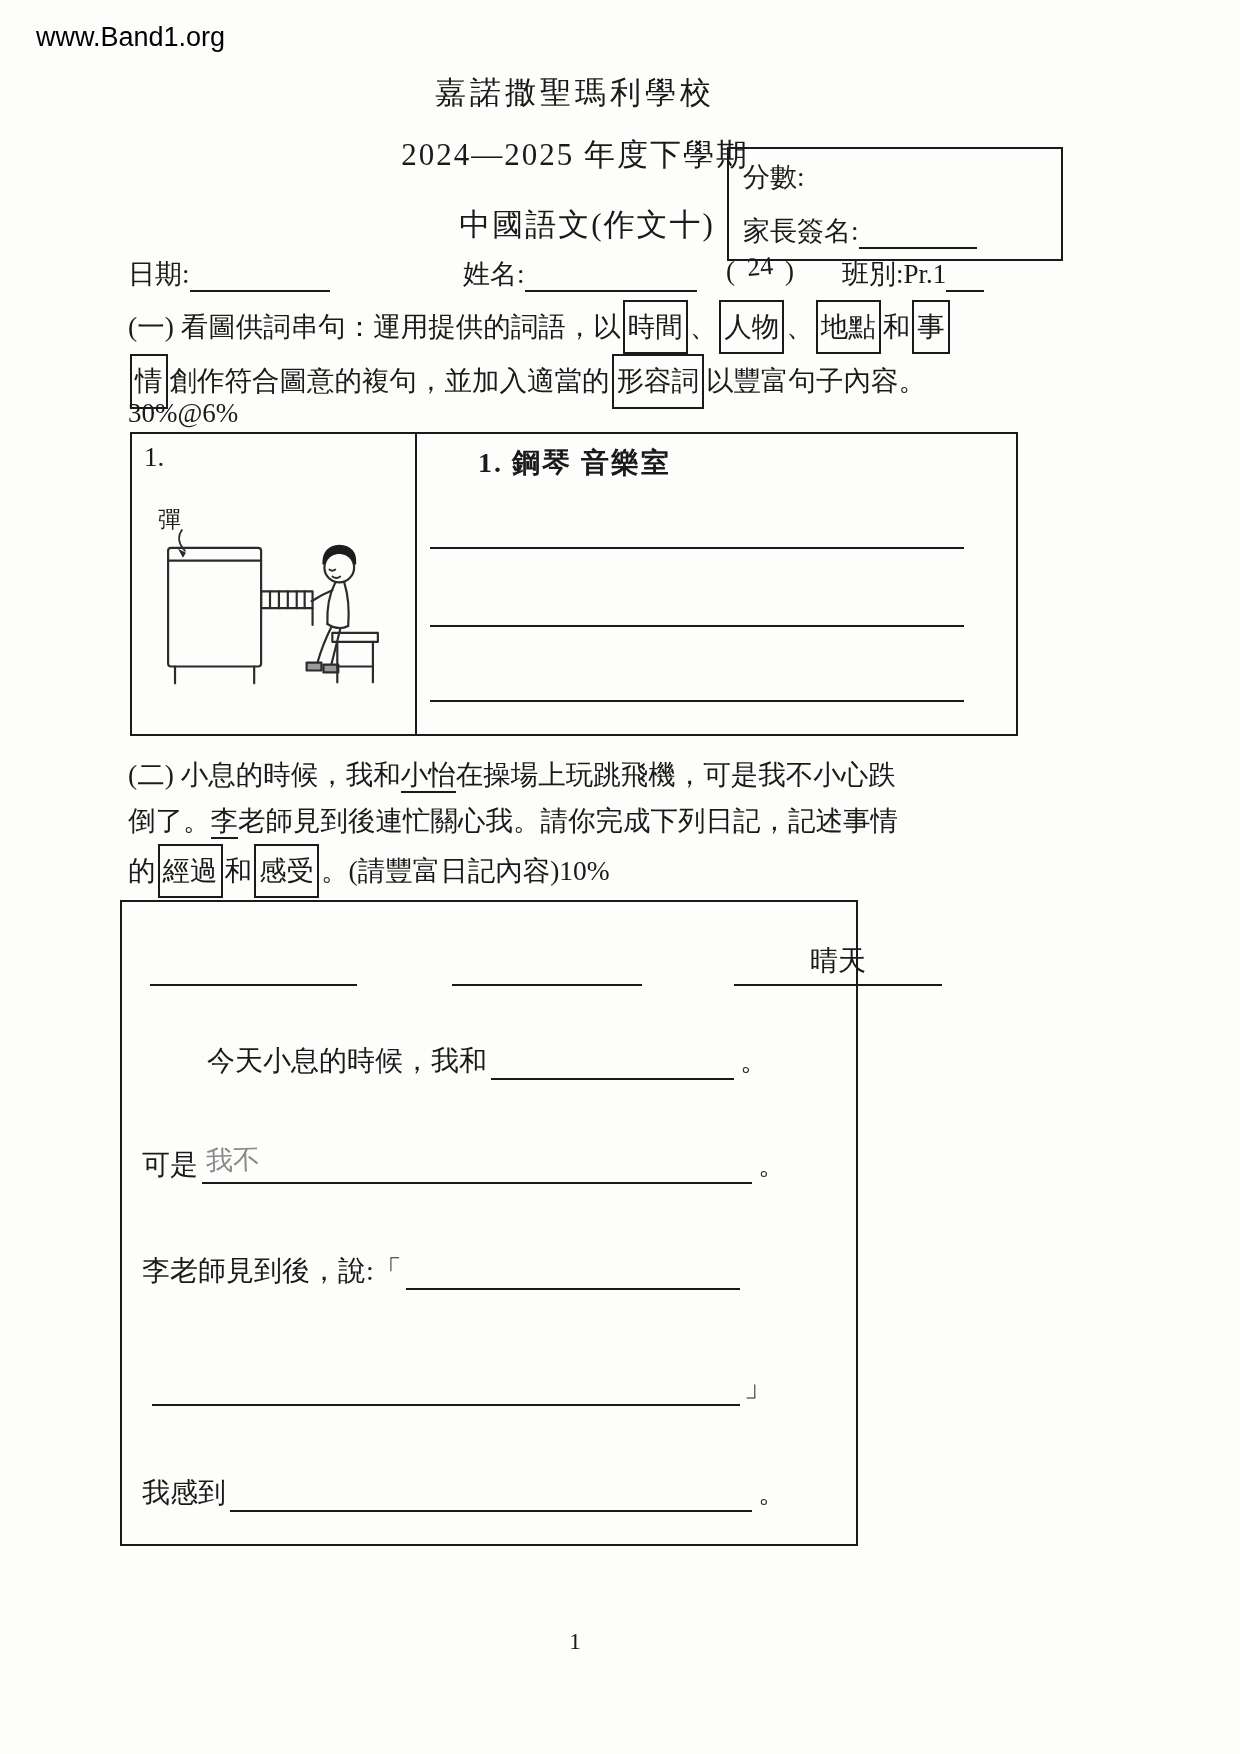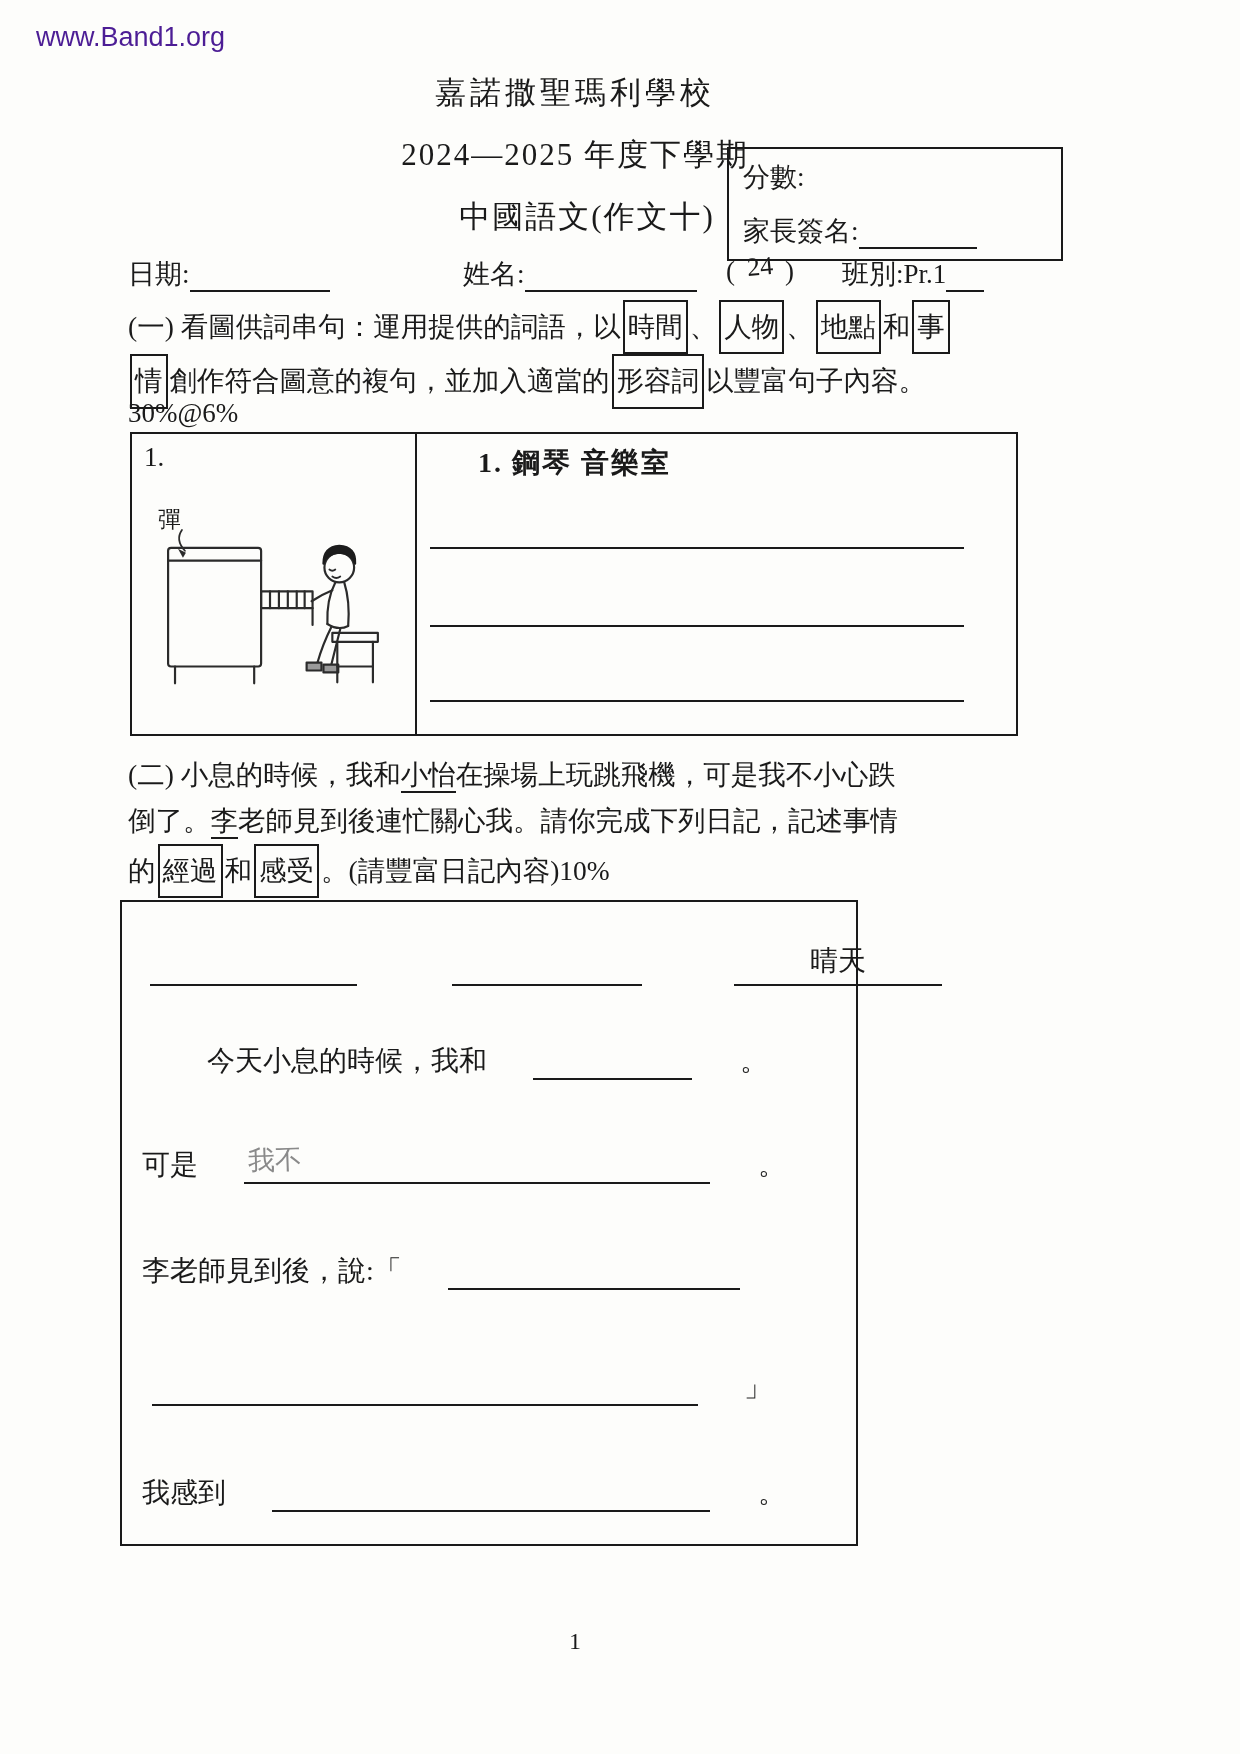--- a/index.html
+++ b/index.html
@@ -11,26 +11,26 @@
   .page {
     position:relative; width:1240px; height:1754px;
     background:#fdfdfb; overflow:hidden;
   }
   .abs { position:absolute; }
 
   
   .u { display:inline-block; height:1.05em; border-bottom:2px solid #1a1a1a; vertical-align:bottom; }
   .w140{width:140px}.w172{width:172px}.w38{width:38px}.w118{width:118px}
 
-  .watermark { left:36px; top:22px; font-size:27px; color:#4c1d95;
+  .watermark { left:36px; top:22px; font-size:27px; color:#000000;
     font-family:"Liberation Sans","DejaVu Sans",sans-serif; }
 
   .h-school  { left:0; top:72px;  width:1150px; text-align:center; font-size:31px; letter-spacing:4px; }
   .h-term    { left:0; top:134px; width:1150px; text-align:center; font-size:31px; letter-spacing:2px; }
-  .h-subject { left:0; top:196px; width:1150px; text-align:center; font-size:31px; letter-spacing:2px;padding-left:24px; }
+  .h-subject { left:0; top:204px; width:1150px; text-align:center; font-size:31px; letter-spacing:2px;padding-left:24px; }
 
   .score-box { left:727px; top:127px; width:336px; height:114px; border:2px solid #1a1a1a; font-size:27px;margin-top:20px; }
   .score-label { position:absolute; left:14px; top:10px; }
   .sign-row { position:absolute; left:14px; top:64px; white-space:nowrap; }
 
   .info-row { left:0; top:256px; width:1240px; height:44px; font-size:27px; }
   .g-date { position:absolute; left:128px; white-space:nowrap; }
   .g-name { position:absolute; left:463px; white-space:nowrap; }
   .g-seat { position:absolute; left:726px; white-space:nowrap; }
   .g-class{ position:absolute; left:842px; white-space:nowrap; }
@@ -53,21 +53,21 @@
 
   .sec2 { left:128px; top:752px; width:920px; font-size:27.5px; line-height:46px; }
   .ul-word { border-bottom:2px solid #1a1a1a; padding-bottom:1px; }
 
   .diary { left:120px; top:900px; width:738px; height:646px; border:2.5px solid #1a1a1a; font-size:28px; }
   .d-blank { position:absolute; border-bottom:2px solid #1a1a1a; height:0; }
   .b1 { left:28px;  top:82px; width:207px; }
   .b2 { left:330px; top:82px; width:190px; }
   .d-weather { position:absolute; left:612px; top:40px; width:208px; height:44px;
     border-bottom:2px solid #1a1a1a; text-align:center; }
-  .d-row { position:absolute; display:flex; align-items:flex-end; height:44px; white-space:nowrap;gap:42px; }
+  .d-row { position:absolute; display:flex; align-items:flex-end; height:44px; white-space:nowrap; }
   .fill { flex:1 1 auto; border-bottom:2px solid #1a1a1a; height:10px; position:relative; margin:0 4px; }
   .r1 { top:134px; left:85px;  right:88px; }
   .r2 { top:238px; left:20px;  right:70px;text-align:right; }
   .r3 { top:344px; left:20px;  right:112px; }
   .r4 { top:460px; left:26px;  right:84px; }
   .r5 { top:566px; left:20px;  right:70px; }
   .hand { position:absolute; left:4px; bottom:4px; font-size:27px; color:#8a8a8a;
     transform:rotate(-2deg); white-space:nowrap; }
   .period { margin-left:2px; }
 

